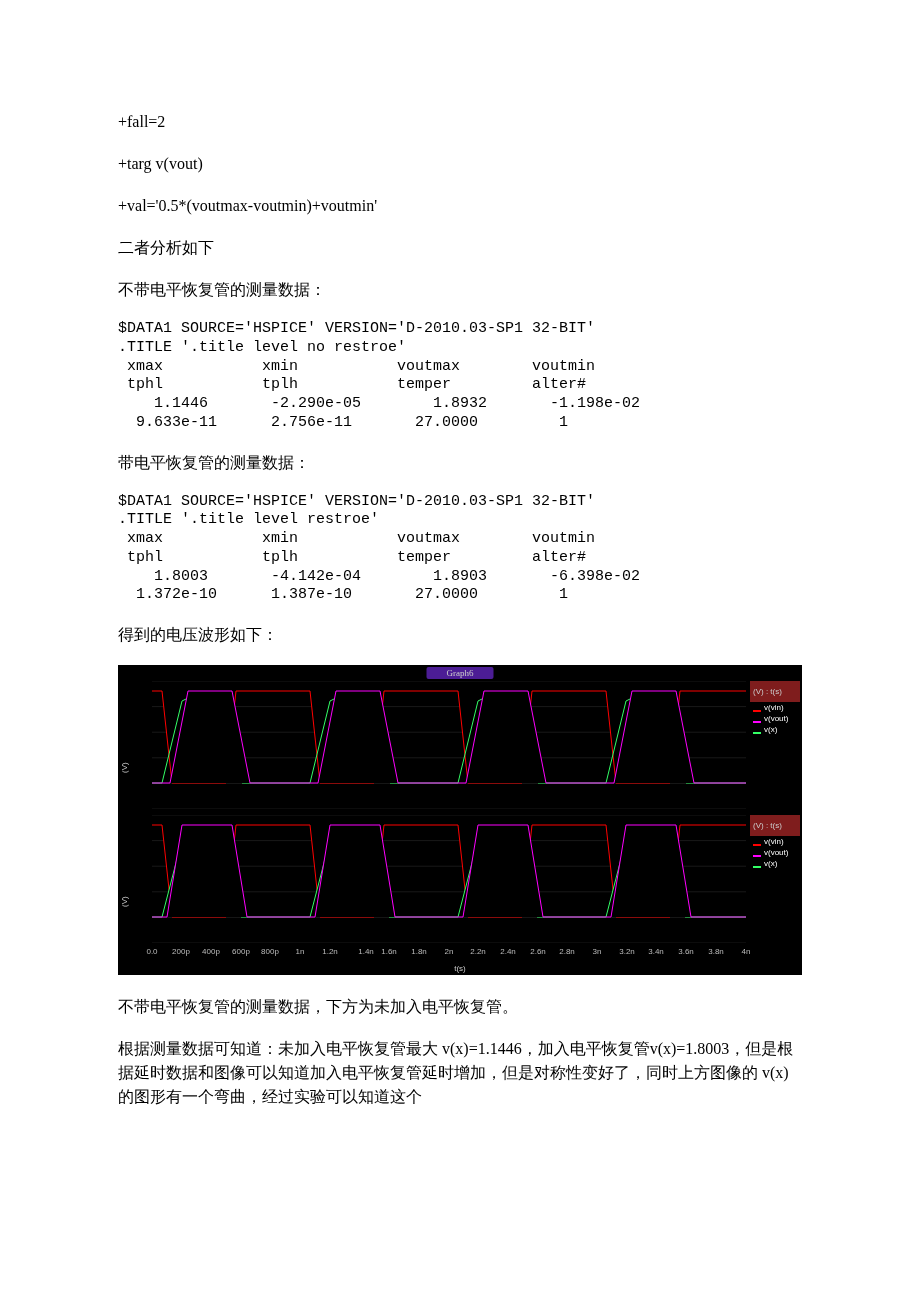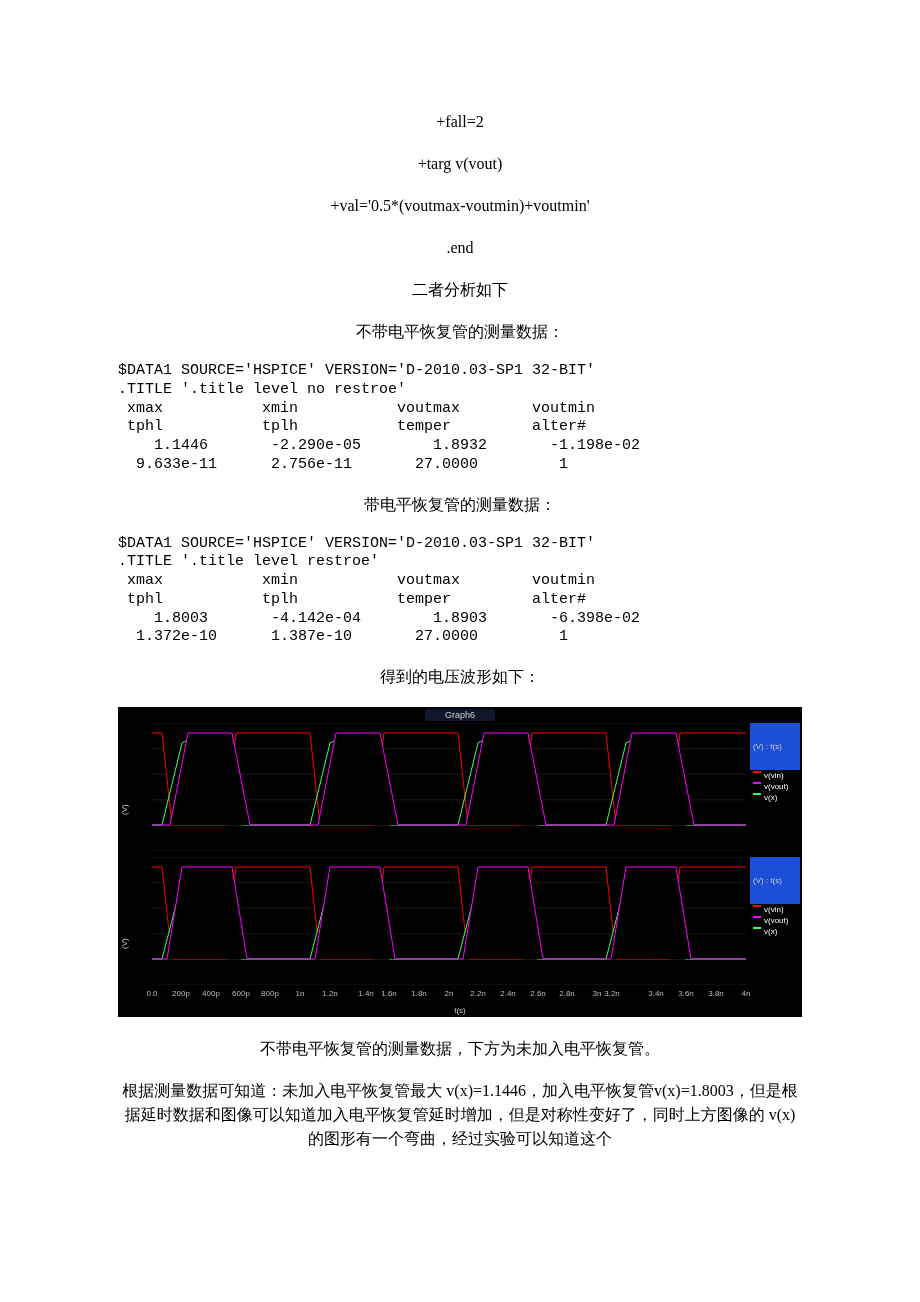--- a/index.html
+++ b/index.html
@@ -10,21 +10,20 @@
     font-size: 16px;
     color: #000;
     width: 920px;
   }
   .page {
     padding: 110px 118px 40px 118px;
   }
   .para {
     margin: 0 0 18px 0;
     line-height: 1.5;
-    text-align: center;
   }
   .code {
     font-family: "Times New Roman", serif;
   }
   .mono {
     font-family: Liberation Mono, monospace;
     white-space: pre;
     font-size: 15px;
     line-height: 1.25;
     margin-bottom: 18px;
@@ -36,23 +35,23 @@
   .chart-wrap {
     background: #000;
     width: 684px;
     height: 310px;
     position: relative;
     margin-bottom: 20px;
   }
   .chart-title {
     position: absolute;
     top: 2px; left: 50%; transform: translateX(-50%);
-    background: #0f172a;
+    background: #4c1d95;
     color: #ccc;
-    font-family: Liberation Sans, sans-serif;
+    font-family: Liberation Serif, serif;
     font-size: 9px;
     padding: 1px 20px;
     border-radius: 2px;
   }
   .panel {
     position: absolute;
     left: 34px;
     width: 594px;
     background: #000;
   }
@@ -76,40 +75,39 @@
     bottom: 2px; left: 50%; transform: translateX(-50%);
     color: #ccc; font-family: Arial; font-size: 8px;
   }
   .legend {
     position: absolute;
     right: 2px;
     width: 50px;
     font-family: Arial;
     font-size: 8px;
   }
-  .legend .hdr { background:#1d4ed8; color:#ccc; padding:19px 3px; }
-  .legend .item { color:#fff; padding:1px 3px; display:flex; align-items:flex-start; gap:3px;}
+  .legend .hdr { background:#7f1d1d; color:#ccc; padding:6px 3px; }
+  .legend .item { color:#fff; padding:1px 3px; display:flex; align-items:flex-end; gap:3px;}
   .legend .sw { width:8px; height:2px; display:inline-block; }
   .xtick {
     position: absolute;
     top: 282px;
     color: #bbb;
     font-family: Arial;
     font-size: 8px;
     transform: translateX(-50%);
   }
 </style>
 </head>
 <body>
 
 <div class="page">
   <p class="para code">+fall=2</p>
   <p class="para code">+targ v(vout)</p>
   <p class="para code">+val='0.5*(voutmax-voutmin)+voutmin'</p>
-  <p class="para code">.end</p>
 
   <p class="para chinese">二者分析如下</p>
   <p class="para chinese">不带电平恢复管的测量数据：</p>
   <div class="mono">$DATA1 SOURCE='HSPICE' VERSION='D-2010.03-SP1 32-BIT'
 .TITLE '.title level no restroe'
  xmax           xmin           voutmax        voutmin
  tphl           tplh           temper         alter#
     1.1446       -2.290e-05        1.8932       -1.198e-02
   9.633e-11      2.756e-11       27.0000         1</div>
 
@@ -217,21 +215,21 @@
     <div class="xtick" style="left:212px">1.2n</div>
     <div class="xtick" style="left:248px">1.4n</div>
     <div class="xtick" style="left:271px">1.6n</div>
     <div class="xtick" style="left:301px">1.8n</div>
     <div class="xtick" style="left:331px">2n</div>
     <div class="xtick" style="left:360px">2.2n</div>
     <div class="xtick" style="left:390px">2.4n</div>
     <div class="xtick" style="left:420px">2.6n</div>
     <div class="xtick" style="left:449px">2.8n</div>
     <div class="xtick" style="left:479px">3n</div>
-    <div class="xtick" style="left:494px">3.2n</div>
+    <div class="xtick" style="left:509px">3.2n</div>
     <div class="xtick" style="left:538px">3.4n</div>
     <div class="xtick" style="left:568px">3.6n</div>
     <div class="xtick" style="left:598px">3.8n</div>
     <div class="xtick" style="left:628px">4n</div>
     <div class="xlabel">t(s)</div>
   </div>
 
   <p class="para chinese">不带电平恢复管的测量数据，下方为未加入电平恢复管。</p>
   <p class="para chinese">根据测量数据可知道：未加入电平恢复管最大 v(x)=1.1446，加入电平恢复管v(x)=1.8003，但是根据延时数据和图像可以知道加入电平恢复管延时增加，但是对称性变好了，同时上方图像的 v(x)的图形有一个弯曲，经过实验可以知道这个</p>
 </div>

